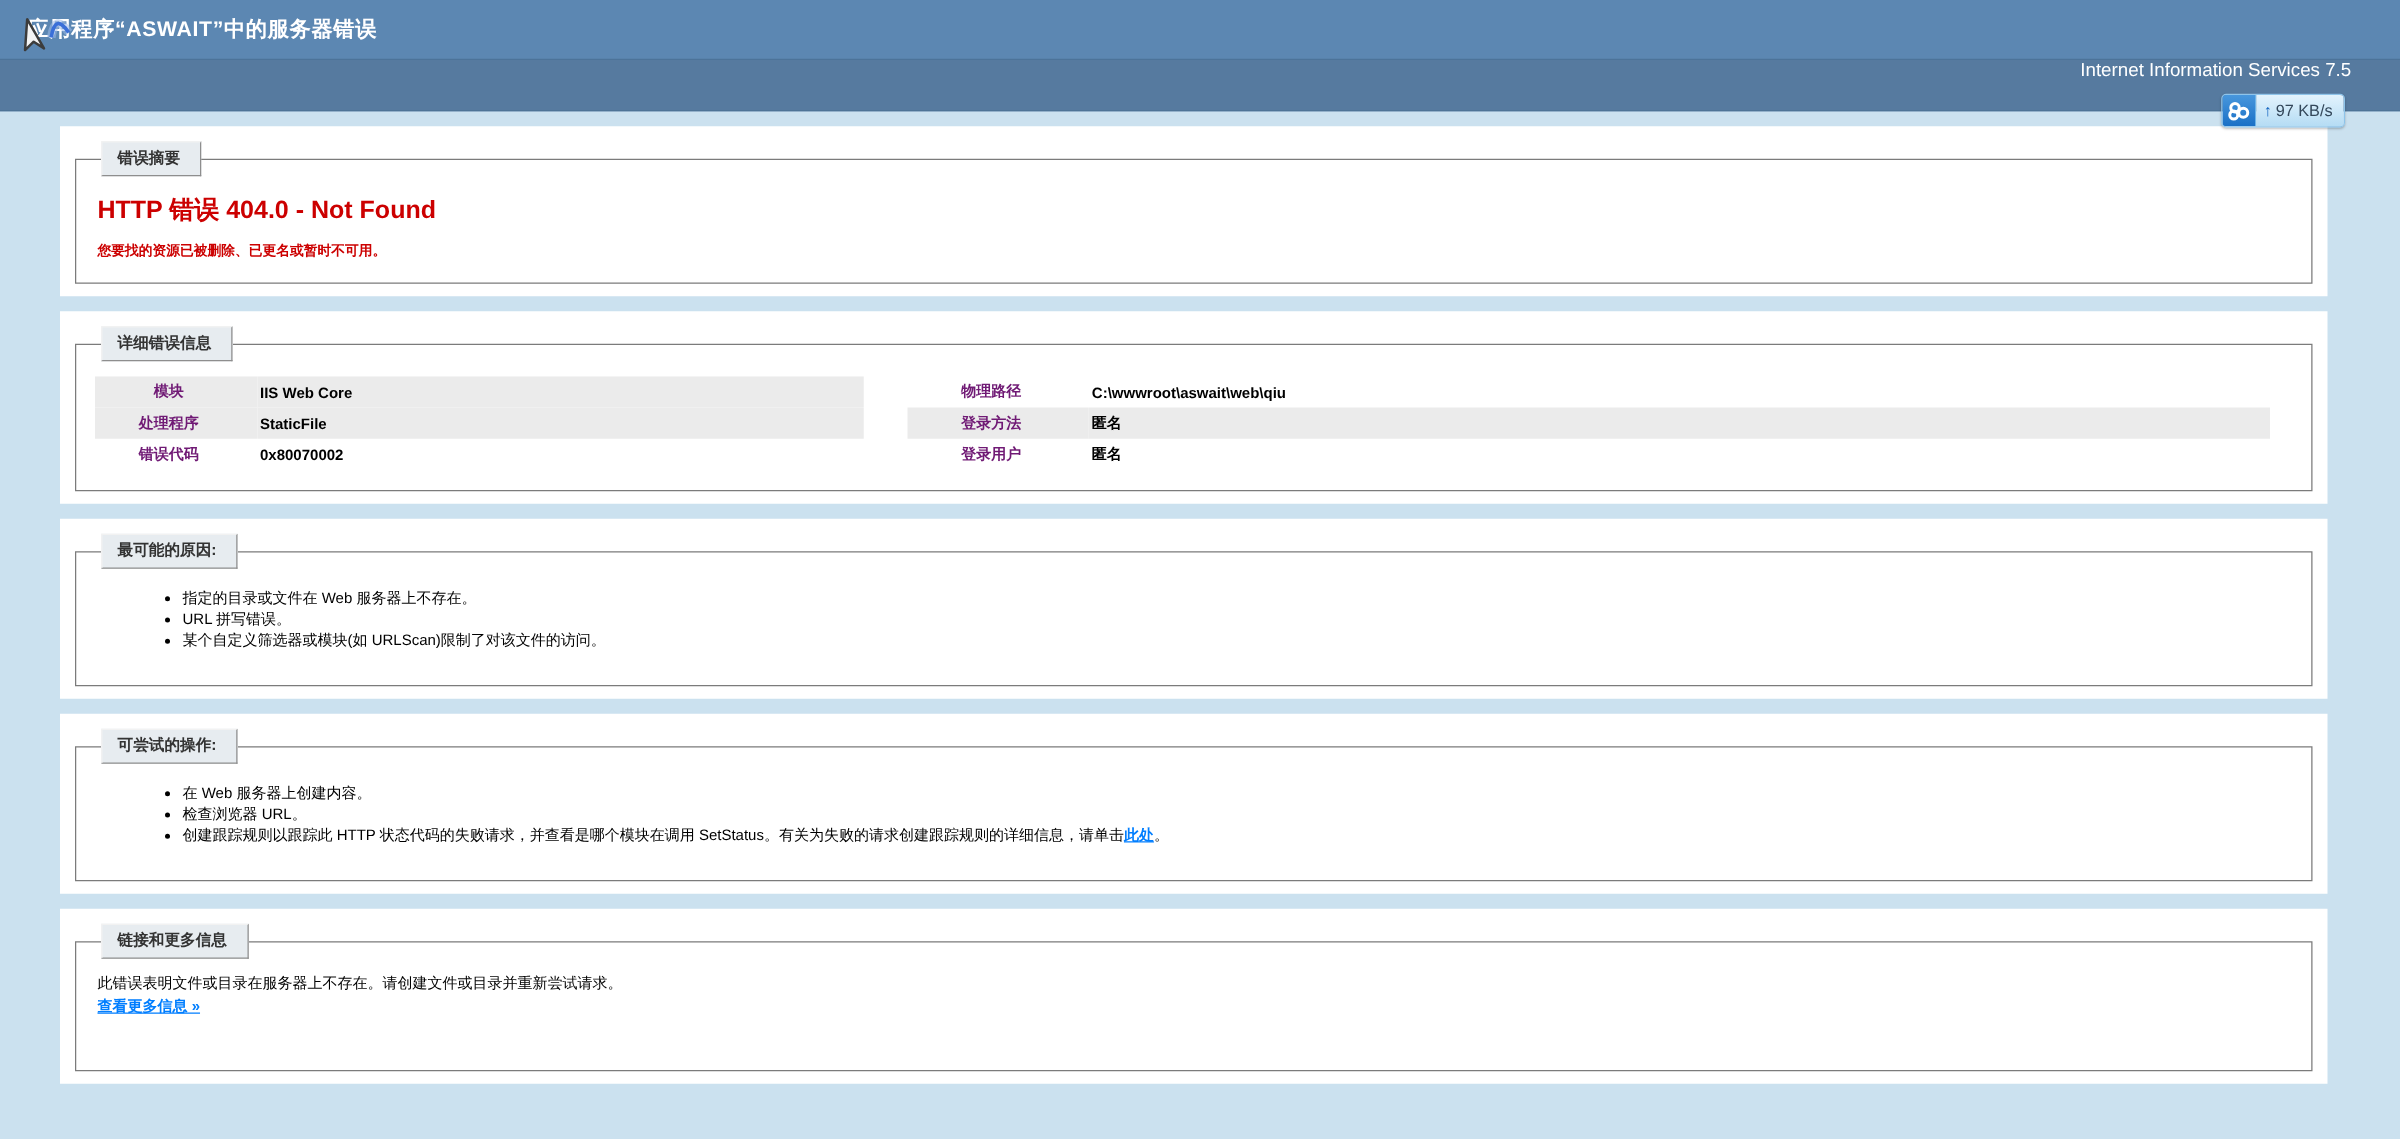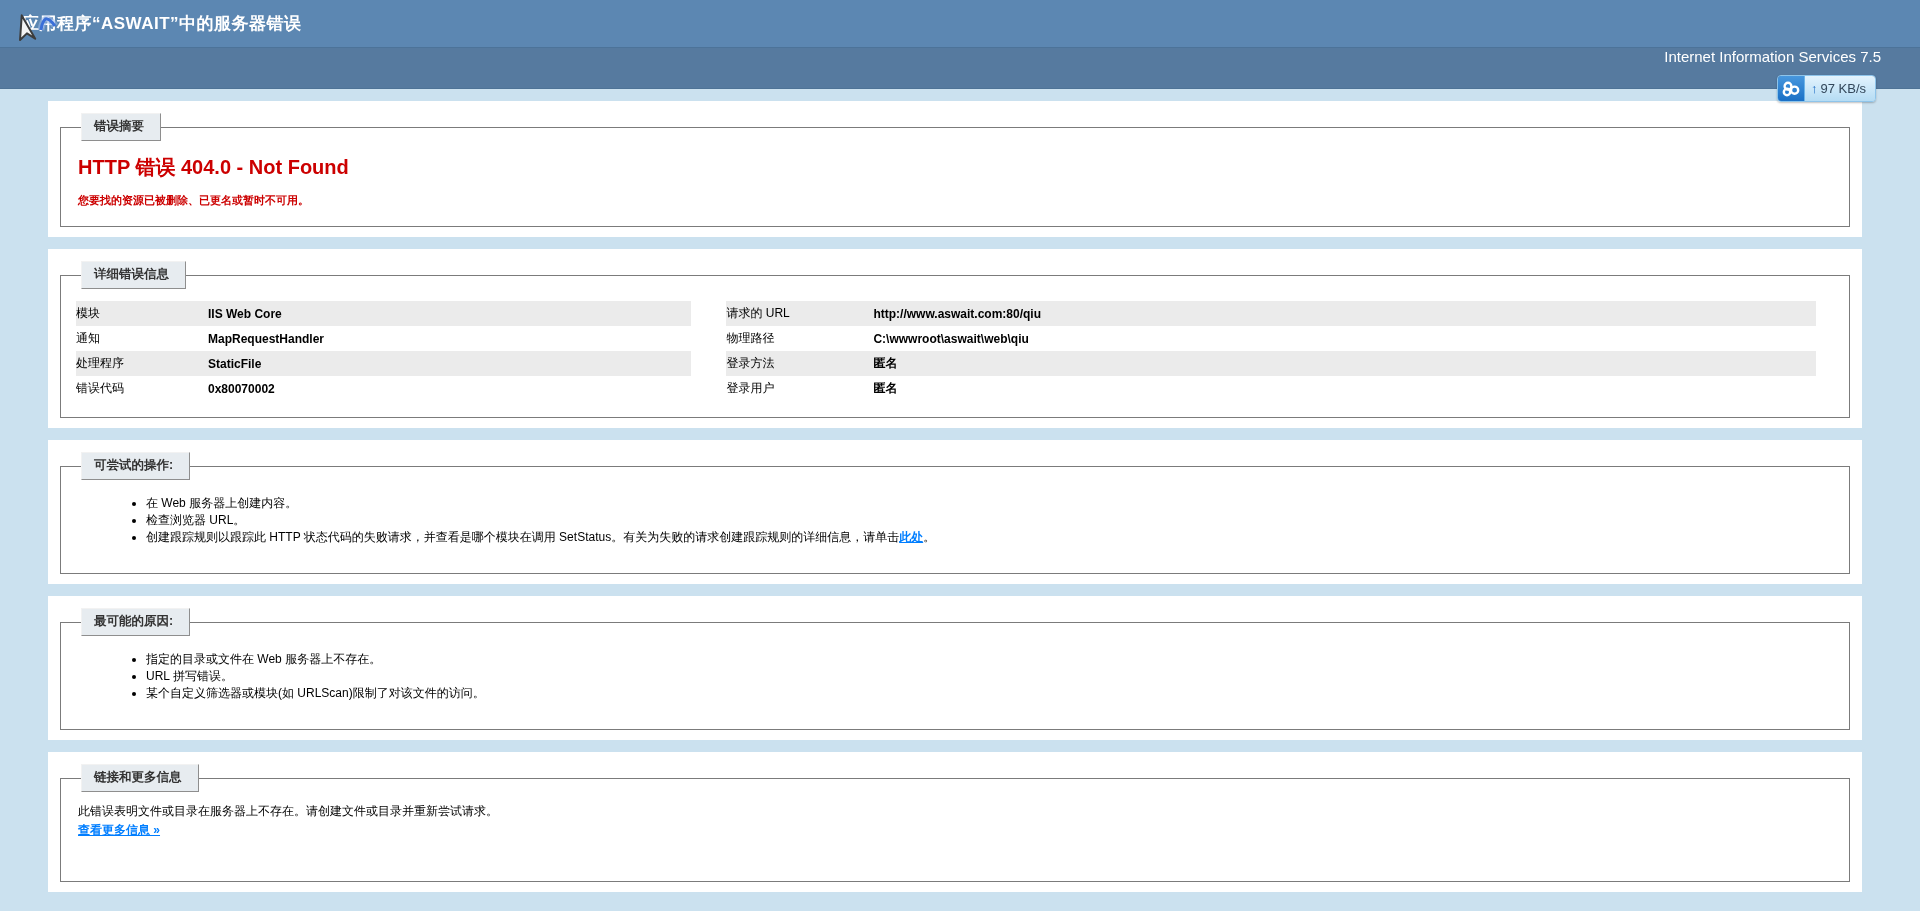--- a/index.html
+++ b/index.html
@@ -36,22 +36,22 @@
     border-right:1px solid #8e8e8e; border-bottom:1px solid #8e8e8e;
   }
   .err-title { color:#cc0000; font-size:20px; font-weight:bold; margin:13px 0 0 2px; }
   .err-sub   { color:#cc0000; font-size:11px; font-weight:bold; margin:12px 0 6px 2px; }
   
   .details { overflow:hidden; margin-top:12px; margin-bottom:4px; }
   .details-left  { float:left; width:35%; margin-right:2%; }
   .details-right { float:left; width:62%; }
   table { width:100%; border-collapse:collapse; font-size:12px; }
   tr.shaded { background:#ebebeb; }
-  th { font-weight:normal; text-align:left; white-space:nowrap;
-       padding:4px 12px 4px 0; color:#000000; }
+  th { font-weight:bold; text-align:center; white-space:nowrap;
+       padding:4px 12px 4px 0; color:#701a75; }
   .details-left  th { width:130px; }
   .details-right th { width:145px; }
   td { font-weight:bold; padding:4px 0 4px 2px; }
   
   ul { margin:16px 0 16px 30px; padding-left:40px; }
   li { margin:2px 0; line-height:15px; }
   
   a { color:#007eff; font-weight:bold; text-decoration:underline; cursor:pointer; }
   .more-info p { margin:12px 0 3px 2px; line-height:15px; }
   .more-info .link-line { margin:0 0 18px 2px; }
@@ -100,42 +100,34 @@
     <fieldset>
       <legend>详细错误信息</legend>
       <div class="details">
         <div class="details-left">
           <table>
             <tbody>
                 <tr class="shaded">
               <th>模块</th>
               <td>IIS Web Core</td>
             </tr>
-            <tr>
-              <th>通知</th>
-              <td>MapRequestHandler</td>
-            </tr>
             <tr class="shaded">
               <th>处理程序</th>
               <td>StaticFile</td>
             </tr>
             <tr>
               <th>错误代码</th>
               <td>0x80070002</td>
             </tr>
           </tbody>
             </table>
         </div>
         <div class="details-right">
           <table>
             <tbody>
-                <tr class="shaded">
-              <th>请求的 URL</th>
-              <td>http://www.aswait.com:80/qiu</td>
-            </tr>
             <tr>
               <th>物理路径</th>
               <td>C:\wwwroot\aswait\web\qiu</td>
             </tr>
             <tr class="shaded">
               <th>登录方法</th>
               <td>匿名</td>
             </tr>
             <tr>
               <th>登录用户</th>
@@ -143,36 +135,36 @@
             </tr>
           </tbody>
             </table>
         </div>
       </div>
     </fieldset>
   </div>
 
   <div class="box">
     <fieldset>
-      <legend>可尝试的操作:</legend>
+      <legend>最可能的原因:</legend>
       <ul>
-        <li>在 Web 服务器上创建内容。</li>
-        <li>检查浏览器 URL。</li>
-        <li><span>创建跟踪规则以跟踪此 HTTP 状态代码的失败请求，并查看是哪个模块在调用 SetStatus。有关为失败的请求创建跟踪规则的详细信息，请单击</span><a>此处</a><span>。</span></li>
+        <li>指定的目录或文件在 Web 服务器上不存在。</li>
+        <li>URL 拼写错误。</li>
+        <li>某个自定义筛选器或模块(如 URLScan)限制了对该文件的访问。</li>
       </ul>
     </fieldset>
   </div>
 
   <div class="box">
     <fieldset>
-      <legend>最可能的原因:</legend>
+      <legend>可尝试的操作:</legend>
       <ul>
-        <li>指定的目录或文件在 Web 服务器上不存在。</li>
-        <li>URL 拼写错误。</li>
-        <li>某个自定义筛选器或模块(如 URLScan)限制了对该文件的访问。</li>
+        <li>在 Web 服务器上创建内容。</li>
+        <li>检查浏览器 URL。</li>
+        <li><span>创建跟踪规则以跟踪此 HTTP 状态代码的失败请求，并查看是哪个模块在调用 SetStatus。有关为失败的请求创建跟踪规则的详细信息，请单击</span><a>此处</a><span>。</span></li>
       </ul>
     </fieldset>
   </div>
 
   <div class="box">
     <fieldset class="more-info pad-bottom">
       <legend>链接和更多信息</legend>
       <p>此错误表明文件或目录在服务器上不存在。请创建文件或目录并重新尝试请求。</p>
       <div class="link-line"><a>查看更多信息 »</a></div>
     </fieldset>

